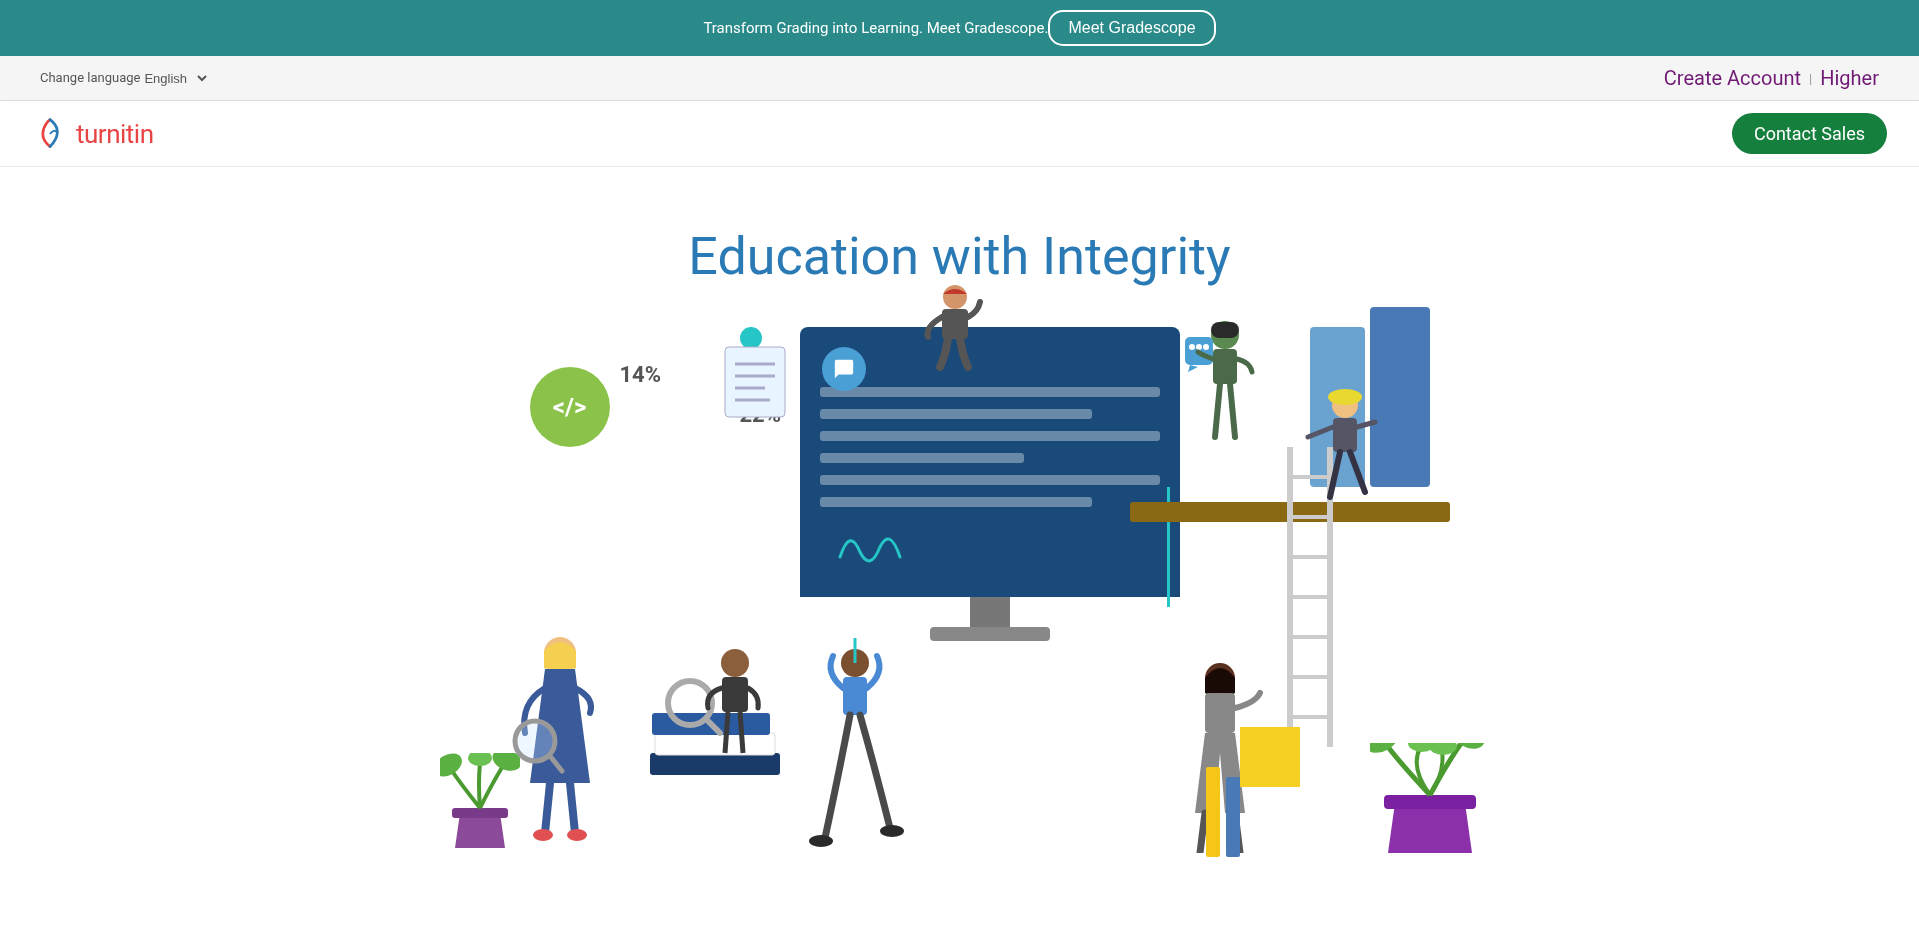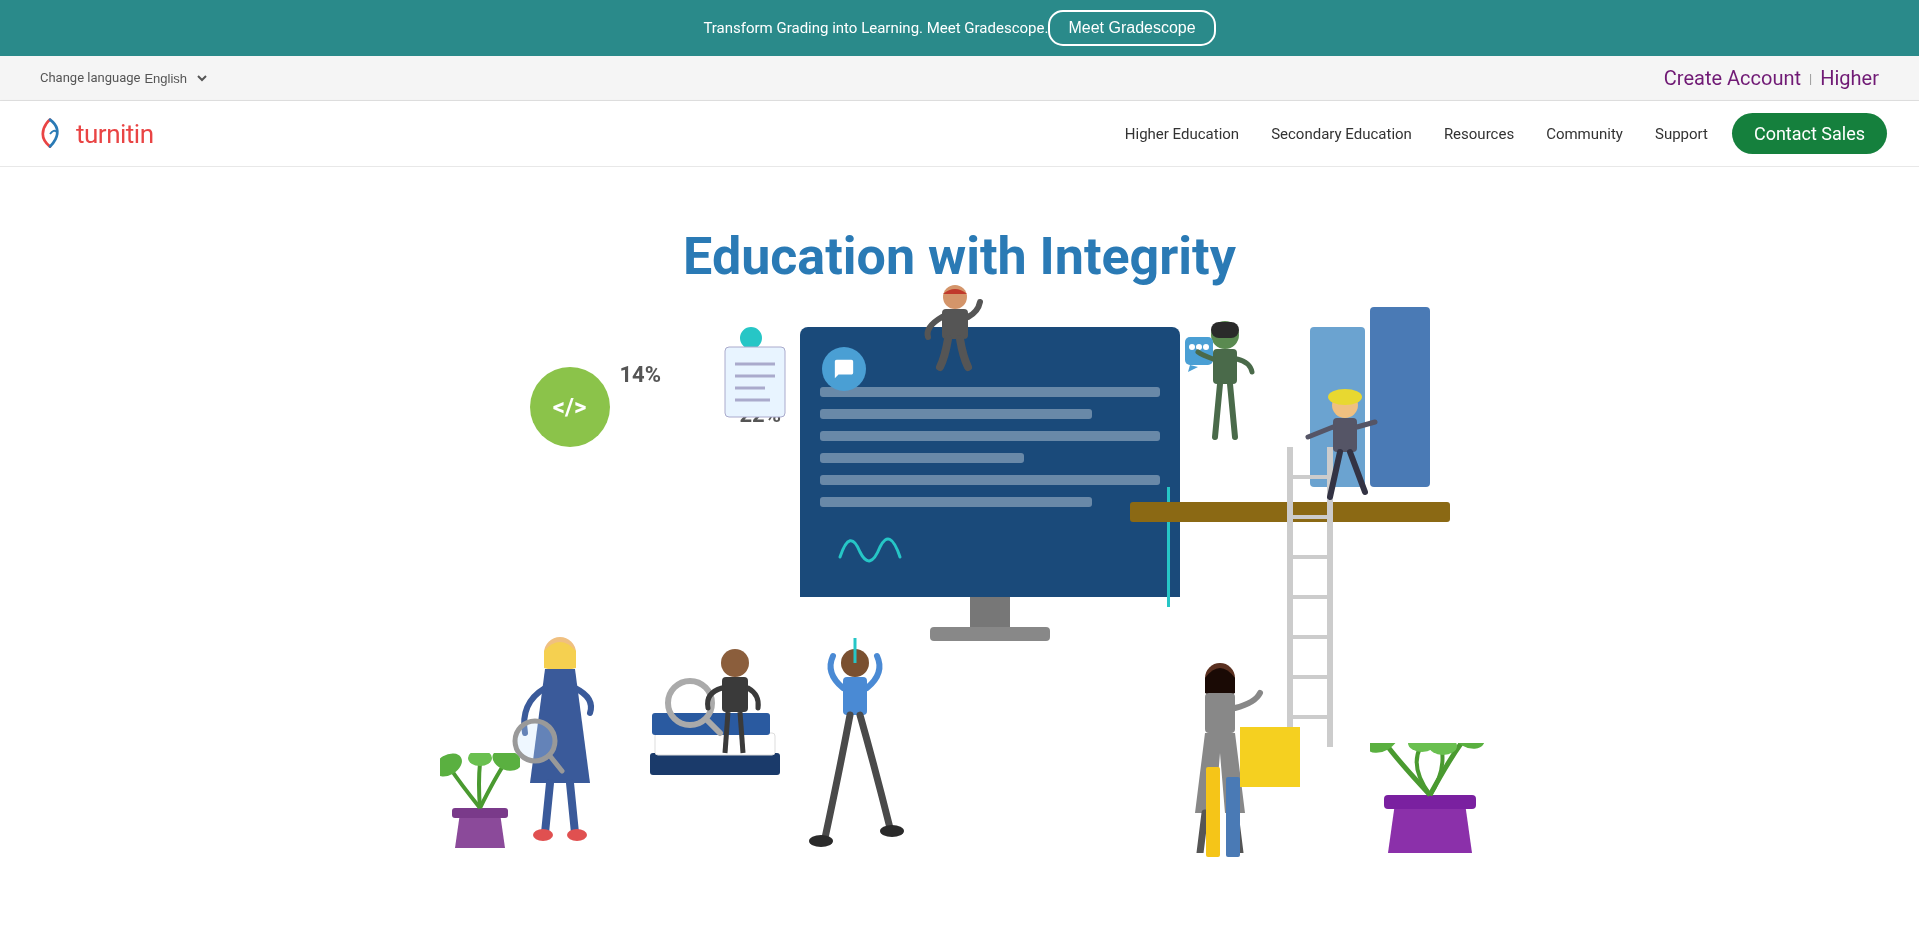--- a/index.html
+++ b/index.html
@@ -118,21 +118,21 @@
     .hero {
       text-align: center;
       padding: 60px 40px 0;
       position: relative;
       min-height: 680px;
       overflow: hidden;
       background: #fff;
     }
     .hero-title {
       font-size: 52px;
-      font-weight: 700;
+      font-weight: 400;
       color: #2a7ab5;
       margin-bottom: 20px;
       line-height: 1.15;
     }
     .hero-subtitle {
       font-size: 20px;
       color: #444;
       margin-bottom: 40px;
     }
 
@@ -341,27 +341,20 @@
 
 <nav class="main-nav">
   <div class="logo-area">
     <svg class="logo-icon" viewBox="0 0 40 40" xmlns="http://www.w3.org/2000/svg">
       <path d="M20 4 C20 4, 12 10, 12 20 C12 26, 15 30, 20 34" stroke="#e94444" stroke-width="3" fill="none" stroke-linecap="round"></path>
       <path d="M20 4 C28 10, 30 18, 26 26 C24 30, 22 32, 20 34" stroke="#2a7ab5" stroke-width="3" fill="none" stroke-linecap="round"></path>
       <path d="M20 20 Q24 14, 28 18" stroke="#2a7ab5" stroke-width="2" fill="none"></path>
     </svg>
     <span class="logo-text">turnitin</span>
   </div>
-  <div class="nav-links">
-    <a href="#">Higher Education</a>
-    <a href="#">Secondary Education</a>
-    <a href="#">Resources</a>
-    <a href="#">Community</a>
-    <a href="#">Support</a>
-  </div>
   <a href="#" class="contact-btn">Contact Sales</a>
 </nav>
 
 <section class="hero">
   <h1 class="hero-title">Education with Integrity</h1>
 
   <div class="illustration-area">
     <div class="illus-container">
 
       <div class="code-badge">

